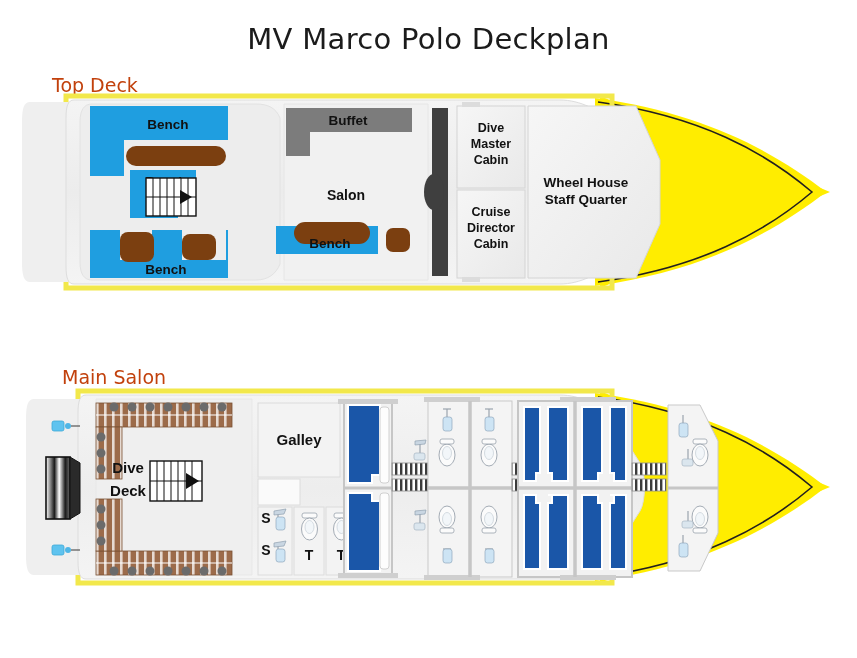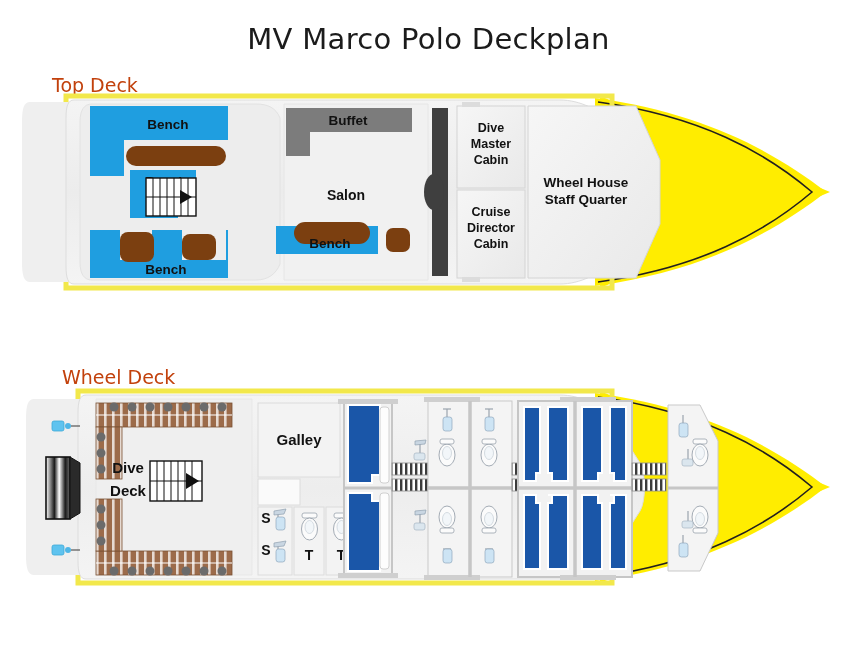--- a/index.html
+++ b/index.html
@@ -131,21 +131,21 @@
 
     <rect x="462" y="14" width="18" height="5" fill="#dcdcdc"></rect>
     <rect x="462" y="189" width="18" height="5" fill="#dcdcdc"></rect>
 
     <path d="M 528 18 L 636 18 L 660 72 L 660 136 L 636 190 L 528 190 Z" fill="url(#roomShade)" stroke="#d4d4d4" stroke-width="1"></path>
     <text x="586" y="99" text-anchor="middle" font-size="13.5" font-weight="bold" fill="#111111">Wheel House</text>
     <text x="586" y="116" text-anchor="middle" font-size="13.5" font-weight="bold" fill="#111111">Staff Quarter</text>
 
   </svg>
 
-  <div class="deck-label" style="top:366px; left:62px;">Wheel Deck</div>
+  <div class="deck-label" style="top:366px; left:62px;">Main Salon</div>
 
   <svg class="deck-svg" style="left:0px; top:383px;" width="857" height="212" viewBox="0 0 857 212">
 
     <defs>
       <linearGradient id="deckShade2" x1="0" y1="0" x2="0" y2="1">
         <stop offset="0%" stop-color="#f4f4f4"></stop>
         <stop offset="50%" stop-color="#ededed"></stop>
         <stop offset="100%" stop-color="#f4f4f4"></stop>
       </linearGradient>
       <linearGradient id="platformGrad" x1="0" y1="0" x2="1" y2="0">

